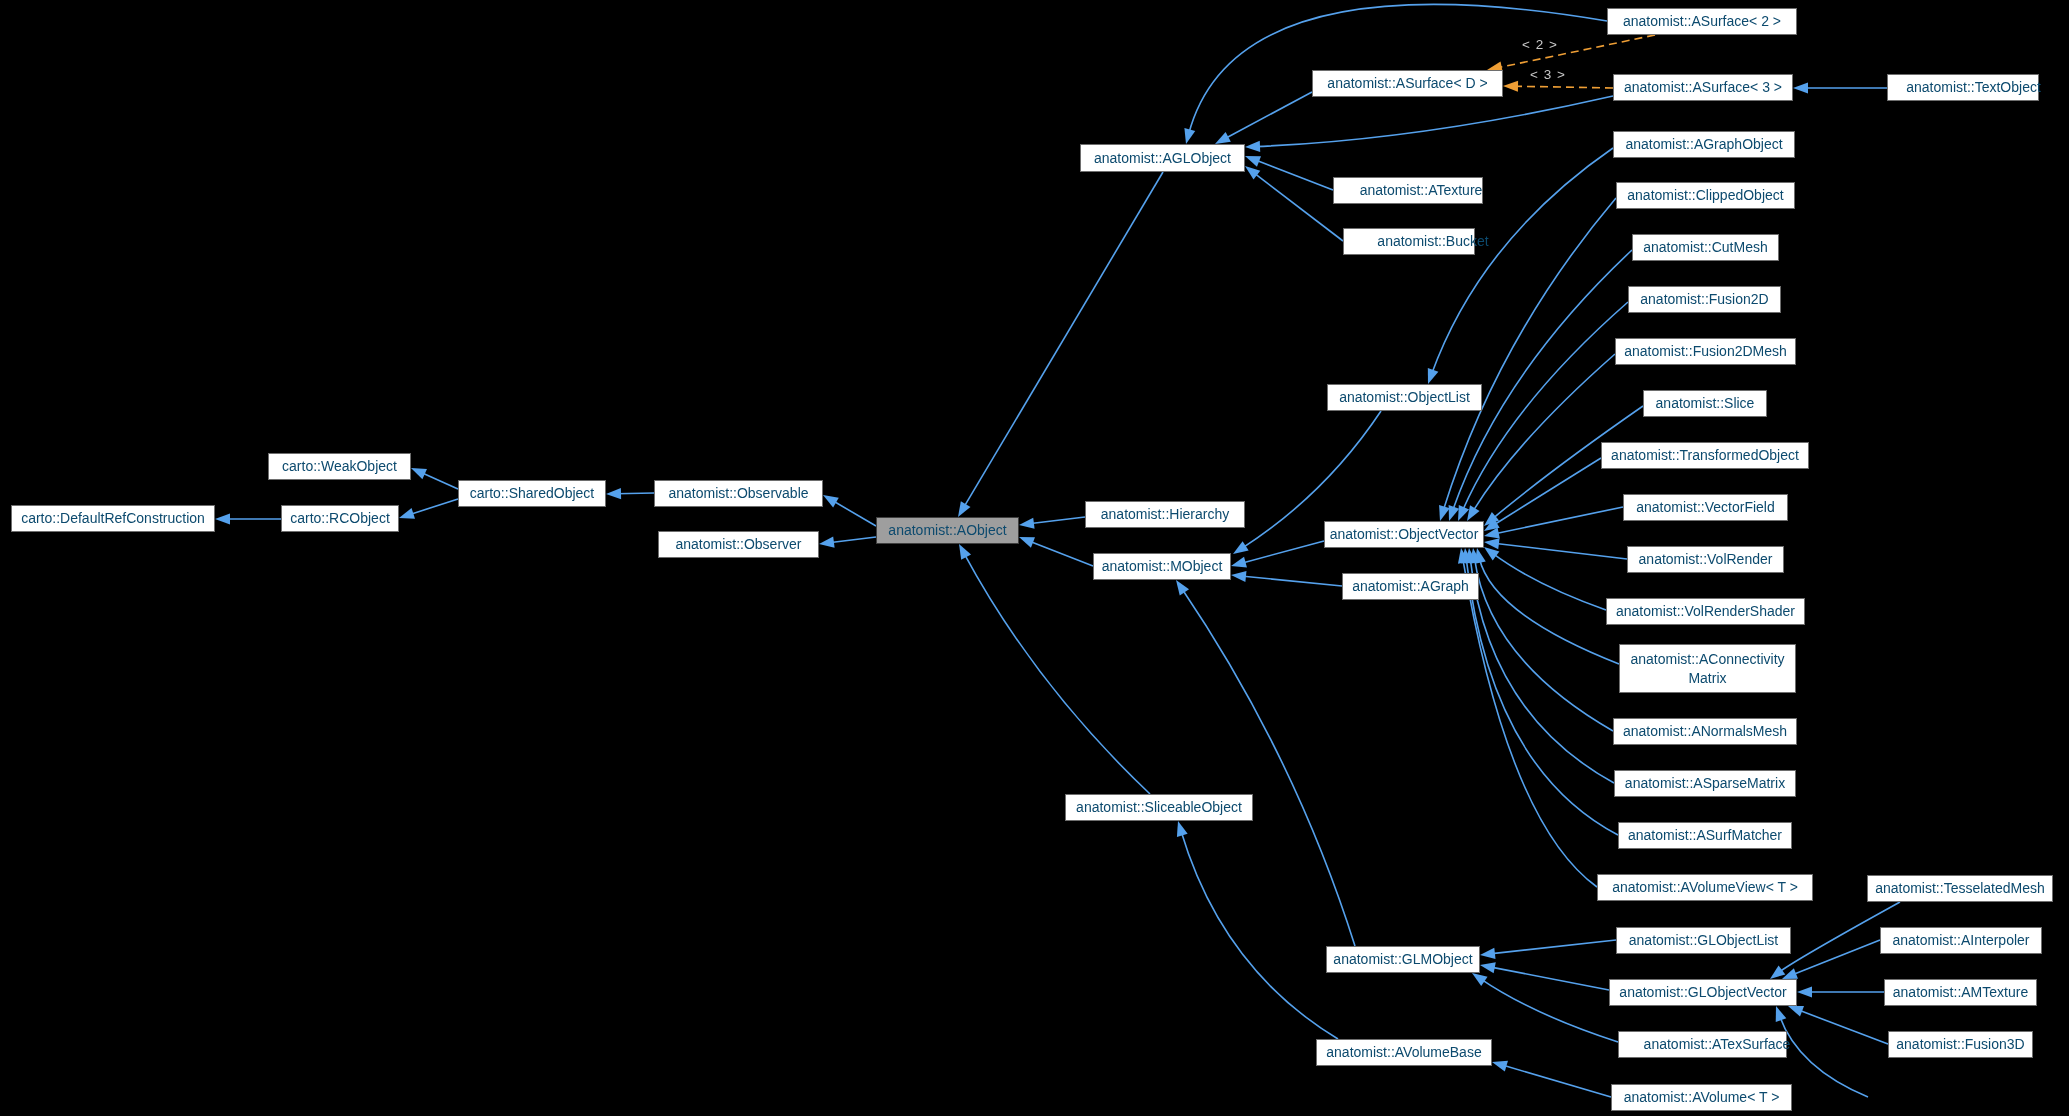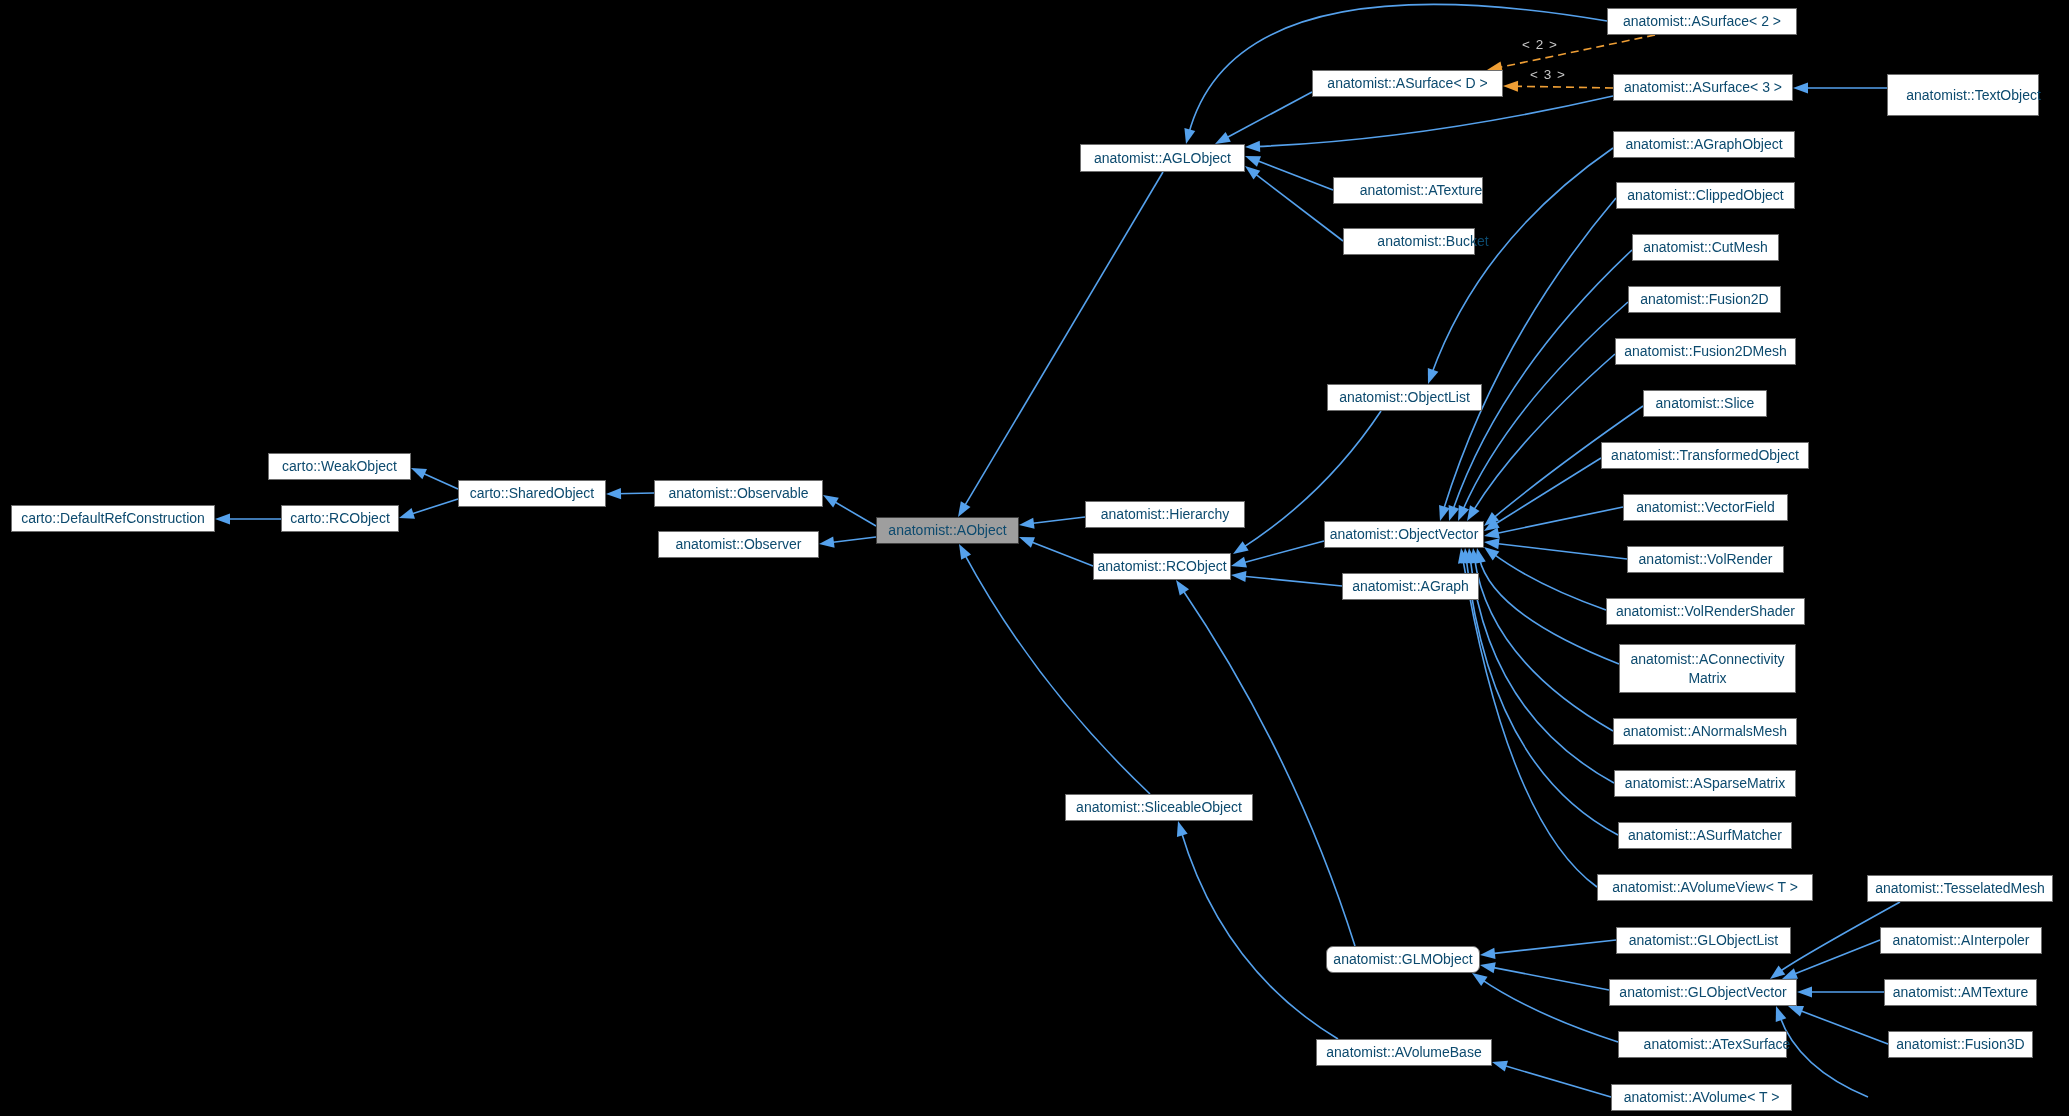--- a/index.html
+++ b/index.html
@@ -132,46 +132,46 @@
     <div class="node" style="left: 281px; top: 505px; width: 118px; height: 27px;"><span>carto::RCObject</span></div>
     <div class="node" style="left: 268px; top: 453px; width: 143px; height: 27px;"><span>carto::WeakObject</span></div>
     <div class="node" style="left: 458px; top: 480px; width: 148px; height: 27px;"><span>carto::SharedObject</span></div>
     <div class="node" style="left: 654px; top: 480px; width: 169px; height: 27px;"><span>anatomist::Observable</span></div>
     <div class="node" style="left: 658px; top: 531px; width: 161px; height: 27px;"><span>anatomist::Observer</span></div>
     <div class="node hl" style="left: 876px; top: 517px; width: 143px; height: 27px;"><span>anatomist::AObject</span></div>
     <div class="node" style="left: 1080px; top: 144px; width: 165px; height: 28px;"><span>anatomist::AGLObject</span></div>
     <div class="node" style="left: 1312px; top: 70px; width: 191px; height: 27px;"><span>anatomist::ASurface&lt; D &gt;</span></div>
     <div class="node" style="left: 1607px; top: 8px; width: 190px; height: 27px;"><span>anatomist::ASurface&lt; 2 &gt;</span></div>
     <div class="node" style="left: 1613px; top: 74px; width: 180px; height: 27px;"><span>anatomist::ASurface&lt; 3 &gt;</span></div>
-    <div class="node" style="left: 1887px; top: 74px; width: 152px; height: 42px; padding-left: 21px;"><span>anatomist::TextObject</span></div>
+    <div class="node" style="left: 1887px; top: 74px; width: 152px; height: 27px; padding-left: 21px;"><span>anatomist::TextObject</span></div>
     <div class="node" style="left: 1333px; top: 177px; width: 150px; height: 27px; padding-left: 26px;"><span>anatomist::ATexture</span></div>
     <div class="node" style="left: 1343px; top: 228px; width: 132px; height: 27px; padding-left: 48px;"><span>anatomist::Bucket</span></div>
     <div class="node" style="left: 1327px; top: 384px; width: 155px; height: 27px;"><span>anatomist::ObjectList</span></div>
     <div class="node" style="left: 1085px; top: 501px; width: 160px; height: 27px;"><span>anatomist::Hierarchy</span></div>
-    <div class="node" style="left: 1093px; top: 553px; width: 138px; height: 27px;"><span>anatomist::RCObject</span></div>
+    <div class="node" style="left: 1093px; top: 553px; width: 138px; height: 27px;"><span>anatomist::MObject</span></div>
     <div class="node" style="left: 1324px; top: 521px; width: 160px; height: 27px;"><span>anatomist::ObjectVector</span></div>
     <div class="node" style="left: 1342px; top: 573px; width: 137px; height: 27px;"><span>anatomist::AGraph</span></div>
     <div class="node" style="left: 1613px; top: 131px; width: 182px; height: 27px;"><span>anatomist::AGraphObject</span></div>
     <div class="node" style="left: 1616px; top: 182px; width: 179px; height: 27px;"><span>anatomist::ClippedObject</span></div>
     <div class="node" style="left: 1632px; top: 234px; width: 147px; height: 27px;"><span>anatomist::CutMesh</span></div>
     <div class="node" style="left: 1628px; top: 286px; width: 153px; height: 27px;"><span>anatomist::Fusion2D</span></div>
     <div class="node" style="left: 1615px; top: 338px; width: 181px; height: 27px; text-align: center;"><span>anatomist::Fusion2DMesh</span></div>
     <div class="node" style="left: 1643px; top: 390px; width: 124px; height: 27px;"><span>anatomist::Slice</span></div>
     <div class="node" style="left: 1601px; top: 442px; width: 208px; height: 27px;"><span>anatomist::TransformedObject</span></div>
     <div class="node" style="left: 1623px; top: 494px; width: 165px; height: 27px;"><span>anatomist::VectorField</span></div>
     <div class="node" style="left: 1627px; top: 546px; width: 157px; height: 27px;"><span>anatomist::VolRender</span></div>
     <div class="node" style="left: 1606px; top: 598px; width: 199px; height: 27px;"><span>anatomist::VolRenderShader</span></div>
     <div class="node" style="left: 1619px; top: 644px; width: 177px; height: 49px;"><span>anatomist::AConnectivity
 Matrix</span></div>
     <div class="node" style="left: 1613px; top: 718px; width: 184px; height: 27px;"><span>anatomist::ANormalsMesh</span></div>
     <div class="node" style="left: 1614px; top: 770px; width: 182px; height: 27px;"><span>anatomist::ASparseMatrix</span></div>
     <div class="node" style="left: 1618px; top: 822px; width: 174px; height: 27px;"><span>anatomist::ASurfMatcher</span></div>
     <div class="node" style="left: 1597px; top: 874px; width: 216px; height: 27px;"><span>anatomist::AVolumeView&lt; T &gt;</span></div>
     <div class="node" style="left: 1065px; top: 794px; width: 188px; height: 27px;"><span>anatomist::SliceableObject</span></div>
-    <div class="node" style="left: 1326px; top: 946px; width: 154px; height: 27px; border-radius: 7px;"><span>anatomist::GLMObject</span></div>
+    <div class="node" style="left: 1326px; top: 946px; width: 154px; height: 27px;"><span>anatomist::GLMObject</span></div>
     <div class="node" style="left: 1616px; top: 927px; width: 175px; height: 27px;"><span>anatomist::GLObjectList</span></div>
     <div class="node" style="left: 1609px; top: 979px; width: 188px; height: 27px;"><span>anatomist::GLObjectVector</span></div>
     <div class="node" style="left: 1867px; top: 875px; width: 186px; height: 27px;"><span>anatomist::TesselatedMesh</span></div>
     <div class="node" style="left: 1880px; top: 927px; width: 162px; height: 27px;"><span>anatomist::AInterpoler</span></div>
     <div class="node" style="left: 1884px; top: 979px; width: 153px; height: 27px;"><span>anatomist::AMTexture</span></div>
     <div class="node" style="left: 1618px; top: 1031px; width: 169px; height: 27px; padding-left: 29px;"><span>anatomist::ATexSurface</span></div>
     <div class="node" style="left: 1888px; top: 1031px; width: 145px; height: 27px;"><span>anatomist::Fusion3D</span></div>
     <div class="node" style="left: 1316px; top: 1039px; width: 176px; height: 27px;"><span>anatomist::AVolumeBase</span></div>
     <div class="node" style="left: 1611px; top: 1084px; width: 181px; height: 27px;"><span>anatomist::AVolume&lt; T &gt;</span></div>
     <div class="node" style="left: 1868px; top: 1137px; width: 181px; height: 19px; margin-left: 35px;"><span>anatomist::PlanarFusion3D</span></div>

